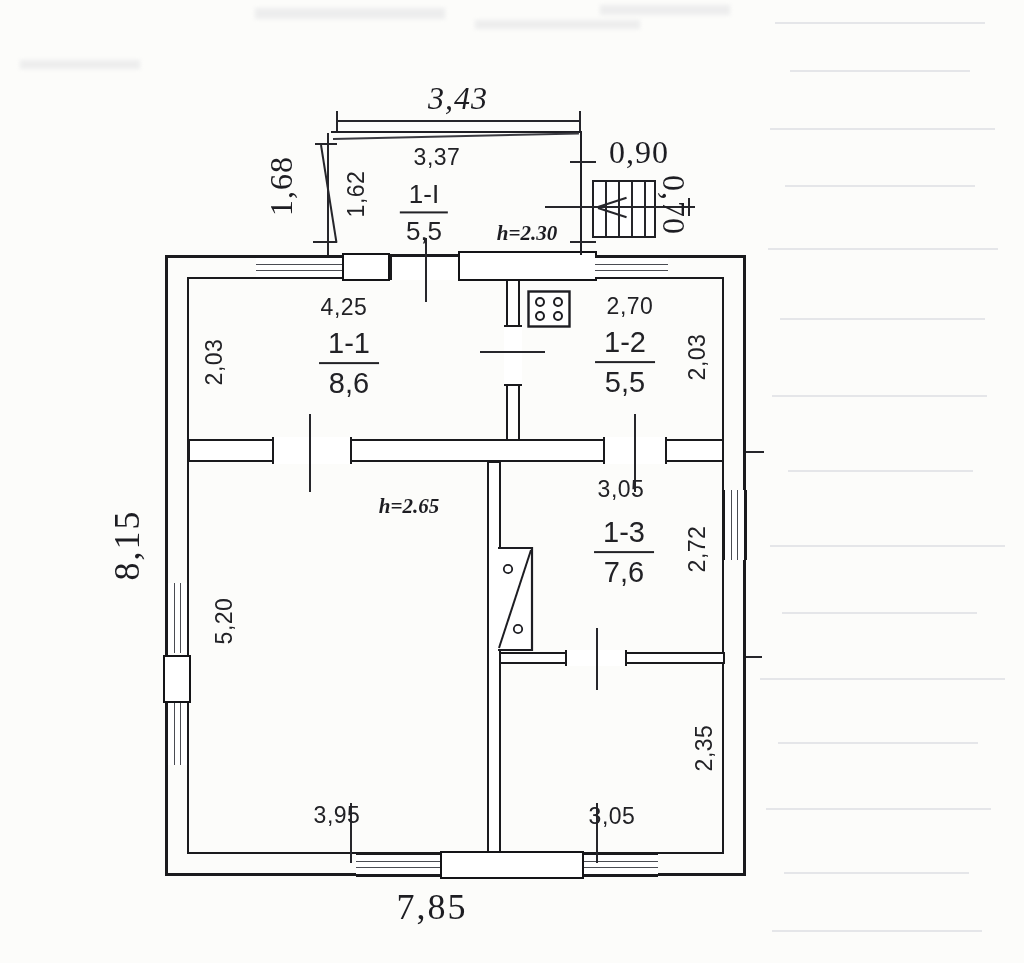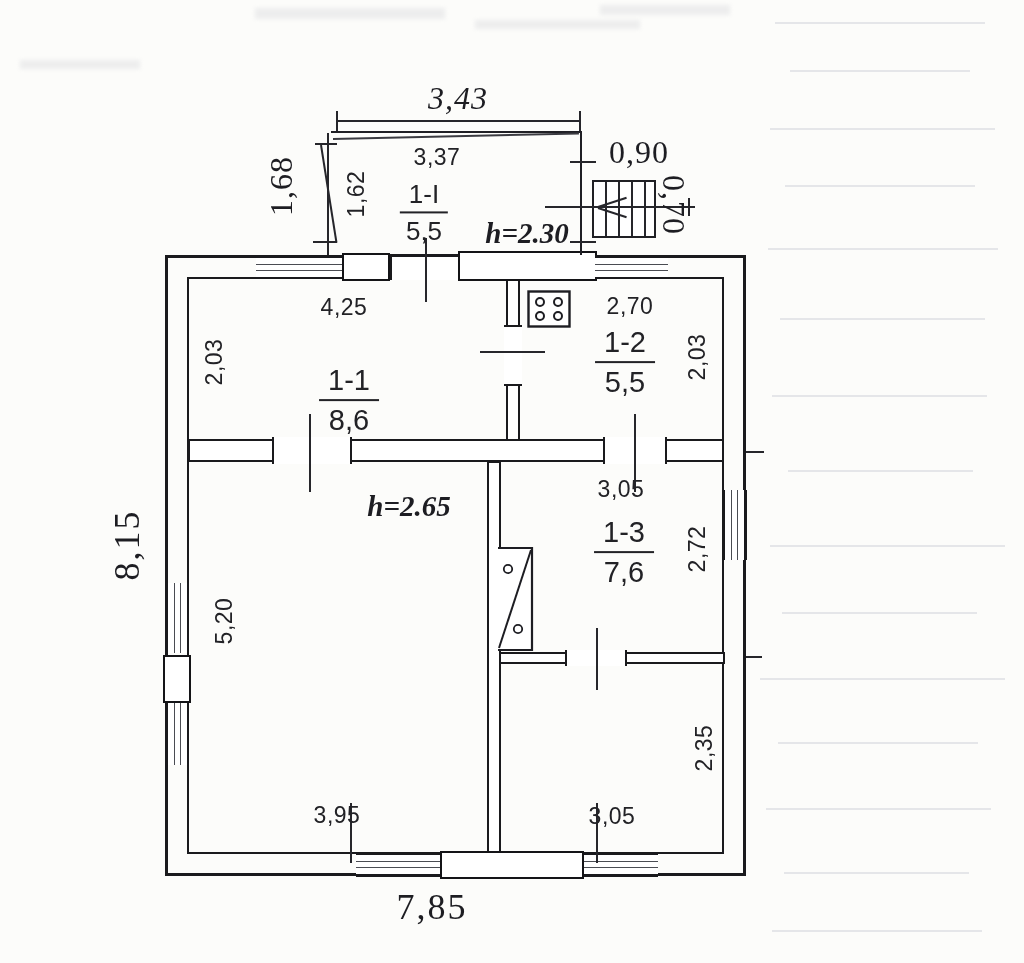--- a/index.html
+++ b/index.html
@@ -26,21 +26,21 @@
   
   .lineV{background:#26262b;width:2px;}
   .lineH{background:#26262b;height:2px;}
   
   .ctr{transform:translate(-50%,-50%);white-space:nowrap;}
   .ctrR{transform:translate(-50%,-50%) rotate(-90deg);white-space:nowrap;}
   .ctrRcw{transform:translate(-50%,-50%) rotate(90deg);white-space:nowrap;}
   .dimS{font-size:23px;letter-spacing:.5px;color:#222226;}
   .dimBig{font-family:"Liberation Serif",serif;font-size:32px;color:#1d1d22;letter-spacing:1px;}
   .dimHuge{font-family:"Liberation Serif",serif;font-size:36px;color:#1d1d22;letter-spacing:2px;}
-  .hnote{font-family:"Liberation Serif",serif;font-style:italic;font-weight:bold;font-size:29px;color:#1d1d22;}
+  .hnote{font-family:"Liberation Serif",serif;font-style:italic;font-weight:bold;font-size:21px;color:#1d1d22;}
   .roomlbl{position:absolute;transform:translate(-50%,-50%);display:flex;flex-direction:column;align-items:center;}
   .rid{font-size:29px;color:#222226;border-bottom:2.5px solid #222226;padding:0 9px 2px;line-height:1.1;}
   .rarea{font-size:29px;color:#222226;padding-top:4px;line-height:1.1;}
   
   .ghost{background:#c6c9d2;opacity:.42;filter:blur(.7px);}
   .smudge{background:#9fa2ad;opacity:.16;filter:blur(2.2px);}
   svg{display:block;}
 </style>
 </head>
 <body>
@@ -165,21 +165,21 @@
   <span class="abs ctr dimS" style="left:337px;top:815px;">3,95</span>
   <span class="abs ctrR dimS" style="left:224px;top:621px;">5,20</span>
 
   <span class="abs ctr dimHuge" style="left:432px;top:907px;">7,85</span>
   <span class="abs ctrR dimHuge" style="left:127px;top:545px;">8,15</span>
 
   <div class="roomlbl" style="left:424px;top:213px;">
     <span class="rid" style="font-size:26px;">1-I</span>
     <span class="rarea" style="font-size:26px;">5,5</span>
   </div>
-  <div class="roomlbl" style="left:349px;top:364px;margin-top:37px;">
+  <div class="roomlbl" style="left:349px;top:364px;">
     <span class="rid">1-1</span>
     <span class="rarea">8,6</span>
   </div>
   <div class="roomlbl" style="left:625px;top:363px;">
     <span class="rid">1-2</span>
     <span class="rarea">5,5</span>
   </div>
   <div class="roomlbl" style="left:624px;top:553px;">
     <span class="rid">1-3</span>
     <span class="rarea">7,6</span>

